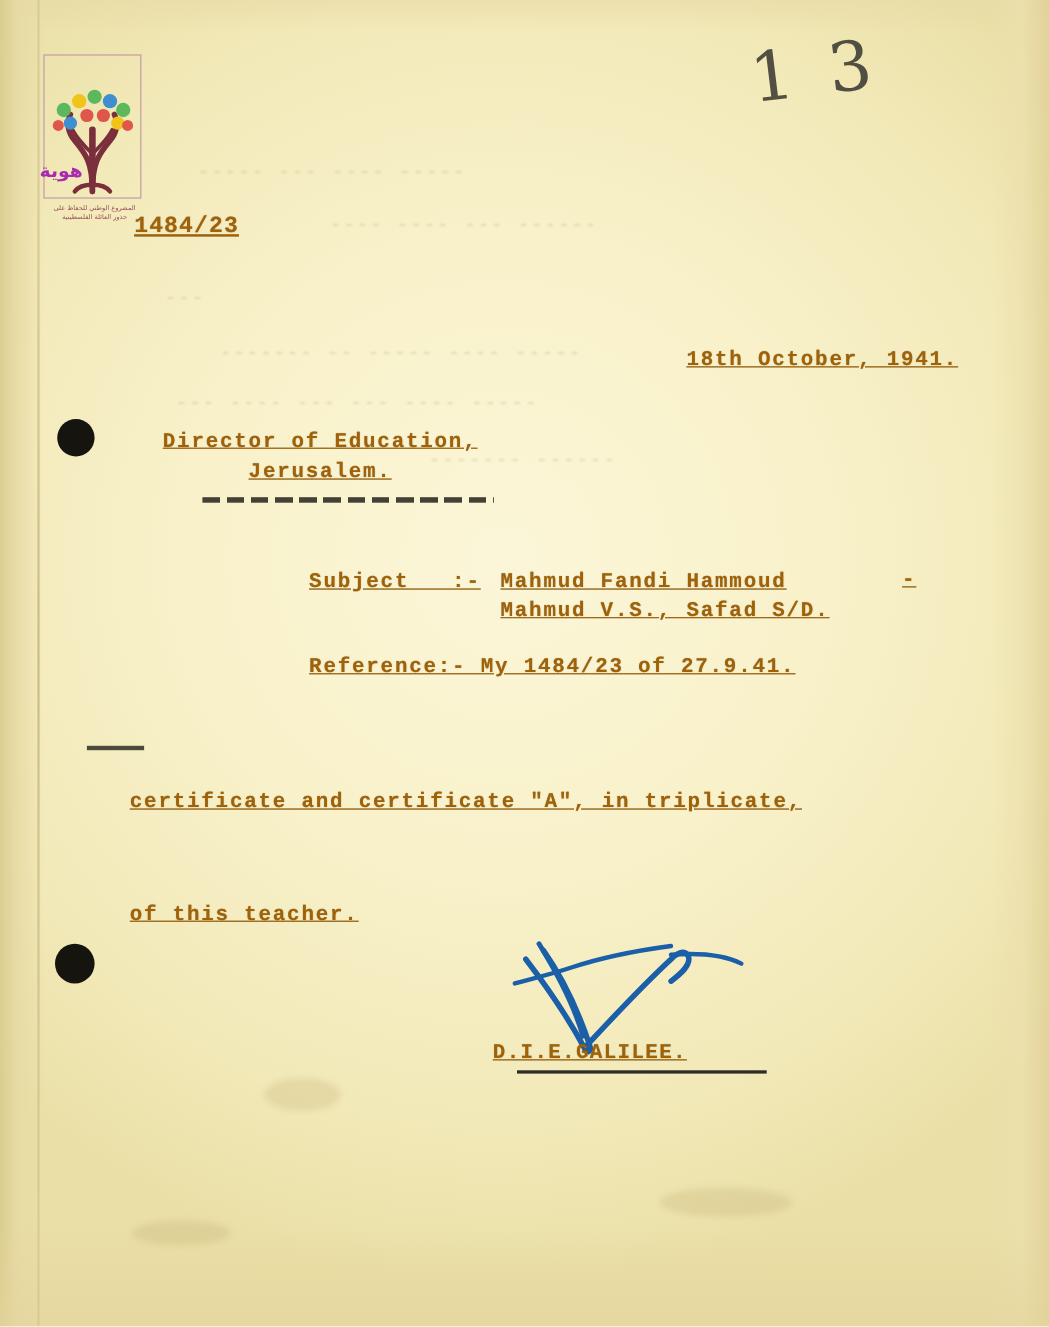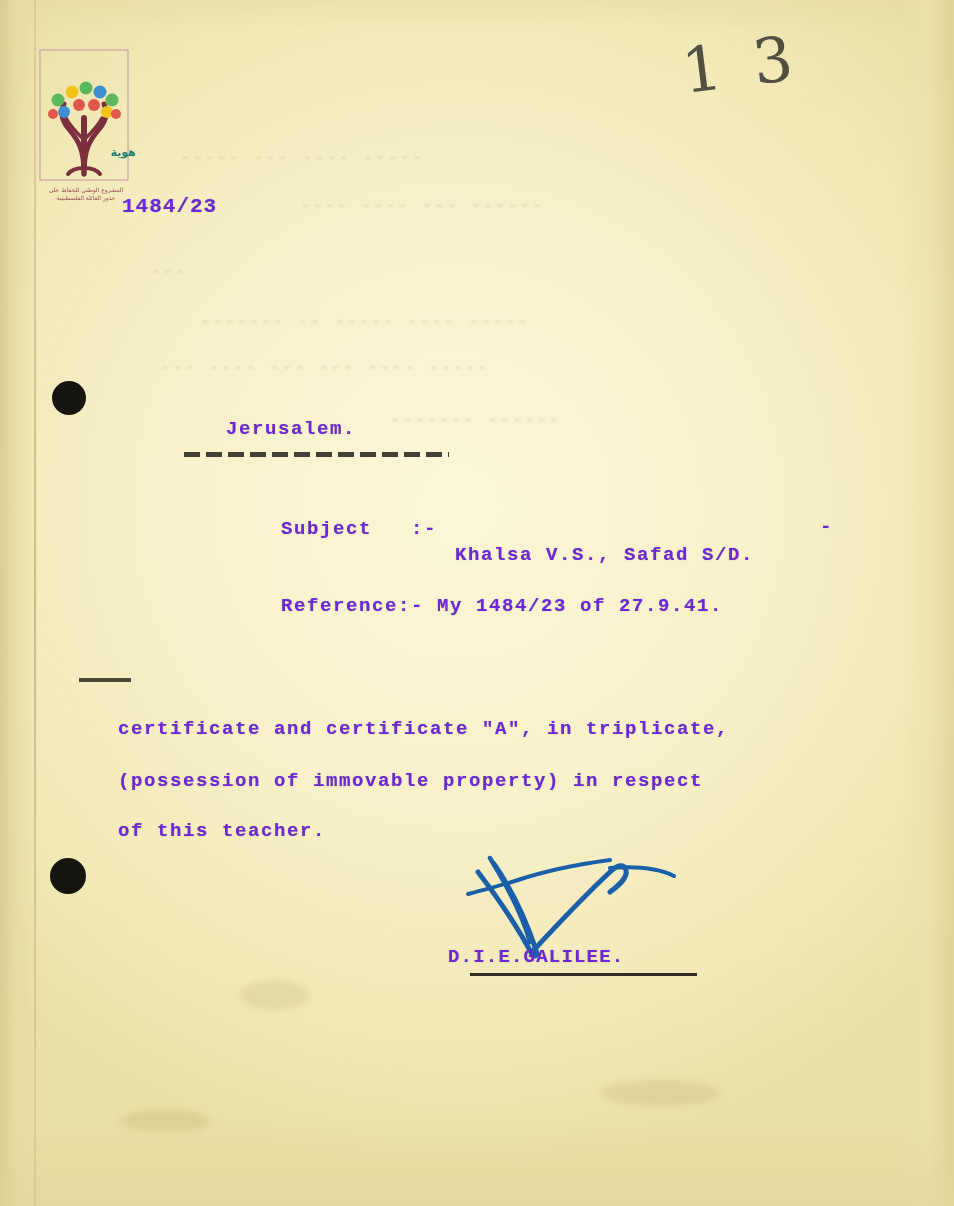--- a/index.html
+++ b/index.html
@@ -88,24 +88,24 @@
     font-family: "DejaVu Sans", sans-serif;
     font-size: 6px;
     line-height: 8px;
     opacity: .9;
   }
   .logo-word {
     position: absolute;
     left: 36px;
     top: 146px;
     width: 100px;
-    text-align: right;
-    color: #0f766e;
+    text-align: left;
+    color: #a21caf;
     font-family: "DejaVu Sans", sans-serif;
-    font-size: 11px;
+    font-size: 17px;
     font-weight: bold;
     opacity: .92;
   }
 
   
   .page-number {
     position: absolute;
     right: 155px;
     top: 28px;
     font-family: "DejaVu Serif", serif;
@@ -113,25 +113,26 @@
     color: #3c3a33;
     transform: rotate(-7deg);
     letter-spacing: 6px;
     opacity: .88;
   }
 
   
   .typed {
     position: absolute;
     font-family: "Liberation Mono", monospace;
-    color: #6d28d9;
+    color: #a16207;
     font-size: 19px;
     letter-spacing: 1.6px;
     white-space: pre;
     text-shadow: 0 0 1px rgba(60,55,40,.45);
+    text-decoration: underline;
   }
   .ref-no {
     left: 122px;
     top: 195px;
     font-size: 21px;
     letter-spacing: 1px;
     font-weight: bold;
   }
   .date {
     left: 624px;
@@ -267,33 +268,35 @@
     <div>المشروع الوطني للحفاظ على</div>
     <div>جذور العائلة الفلسطينية</div>
   </div>
 
   <div class="page-number">1 3</div>
 
   <div class="hole hole-1"></div>
   <div class="hole hole-2"></div>
 
   <div class="typed ref-no">1484/23</div>
-
+  <div class="typed date">18th October, 1941.</div>
+
+  <div class="typed addressee-1">Director of Education,</div>
   <div class="typed addressee-2">Jerusalem.</div>
   <div class="rule"></div>
 
   <div class="typed subject-label">Subject   :-</div>
+  <div class="typed subject-1">Mahmud Fandi Hammoud</div>
   <div class="typed subject-dash">-</div>
-  <div class="typed subject-2">Khalsa V.S., Safad S/D.</div>
+  <div class="typed subject-2">Mahmud V.S., Safad S/D.</div>
 
   <div class="typed reference-line">Reference:- My 1484/23 of 27.9.41.</div>
 
   <div class="body-dash"></div>
   <div class="typed body-2">certificate and certificate "A", in triplicate,</div>
-  <div class="typed body-3">(possession of immovable property) in respect</div>
   <div class="typed body-4">of this teacher.</div>
 
   <div class="signature-ink">
     <svg viewBox="0 0 240 110" width="240" height="110" aria-hidden="true">
       <path d="M18 22 C38 48 58 78 72 104 C74 108 78 106 76 100 C64 64 48 34 34 14" fill="none" stroke="#1a5fa8" stroke-width="5" stroke-linecap="round"></path>
       <path d="M30 8 C46 34 62 64 70 92" fill="none" stroke="#1a5fa8" stroke-width="4.5" stroke-linecap="round"></path>
       <path d="M8 44 C22 40 40 36 58 30 C88 20 120 14 150 10" fill="none" stroke="#1a5fa8" stroke-width="4" stroke-linecap="round"></path>
       <path d="M72 102 C96 76 122 48 150 22 C158 14 164 14 166 20 C168 28 158 36 150 42" fill="none" stroke="#1a5fa8" stroke-width="5" stroke-linecap="round"></path>
       <path d="M150 18 C176 16 198 18 214 26" fill="none" stroke="#1a5fa8" stroke-width="4" stroke-linecap="round"></path>
     </svg>

